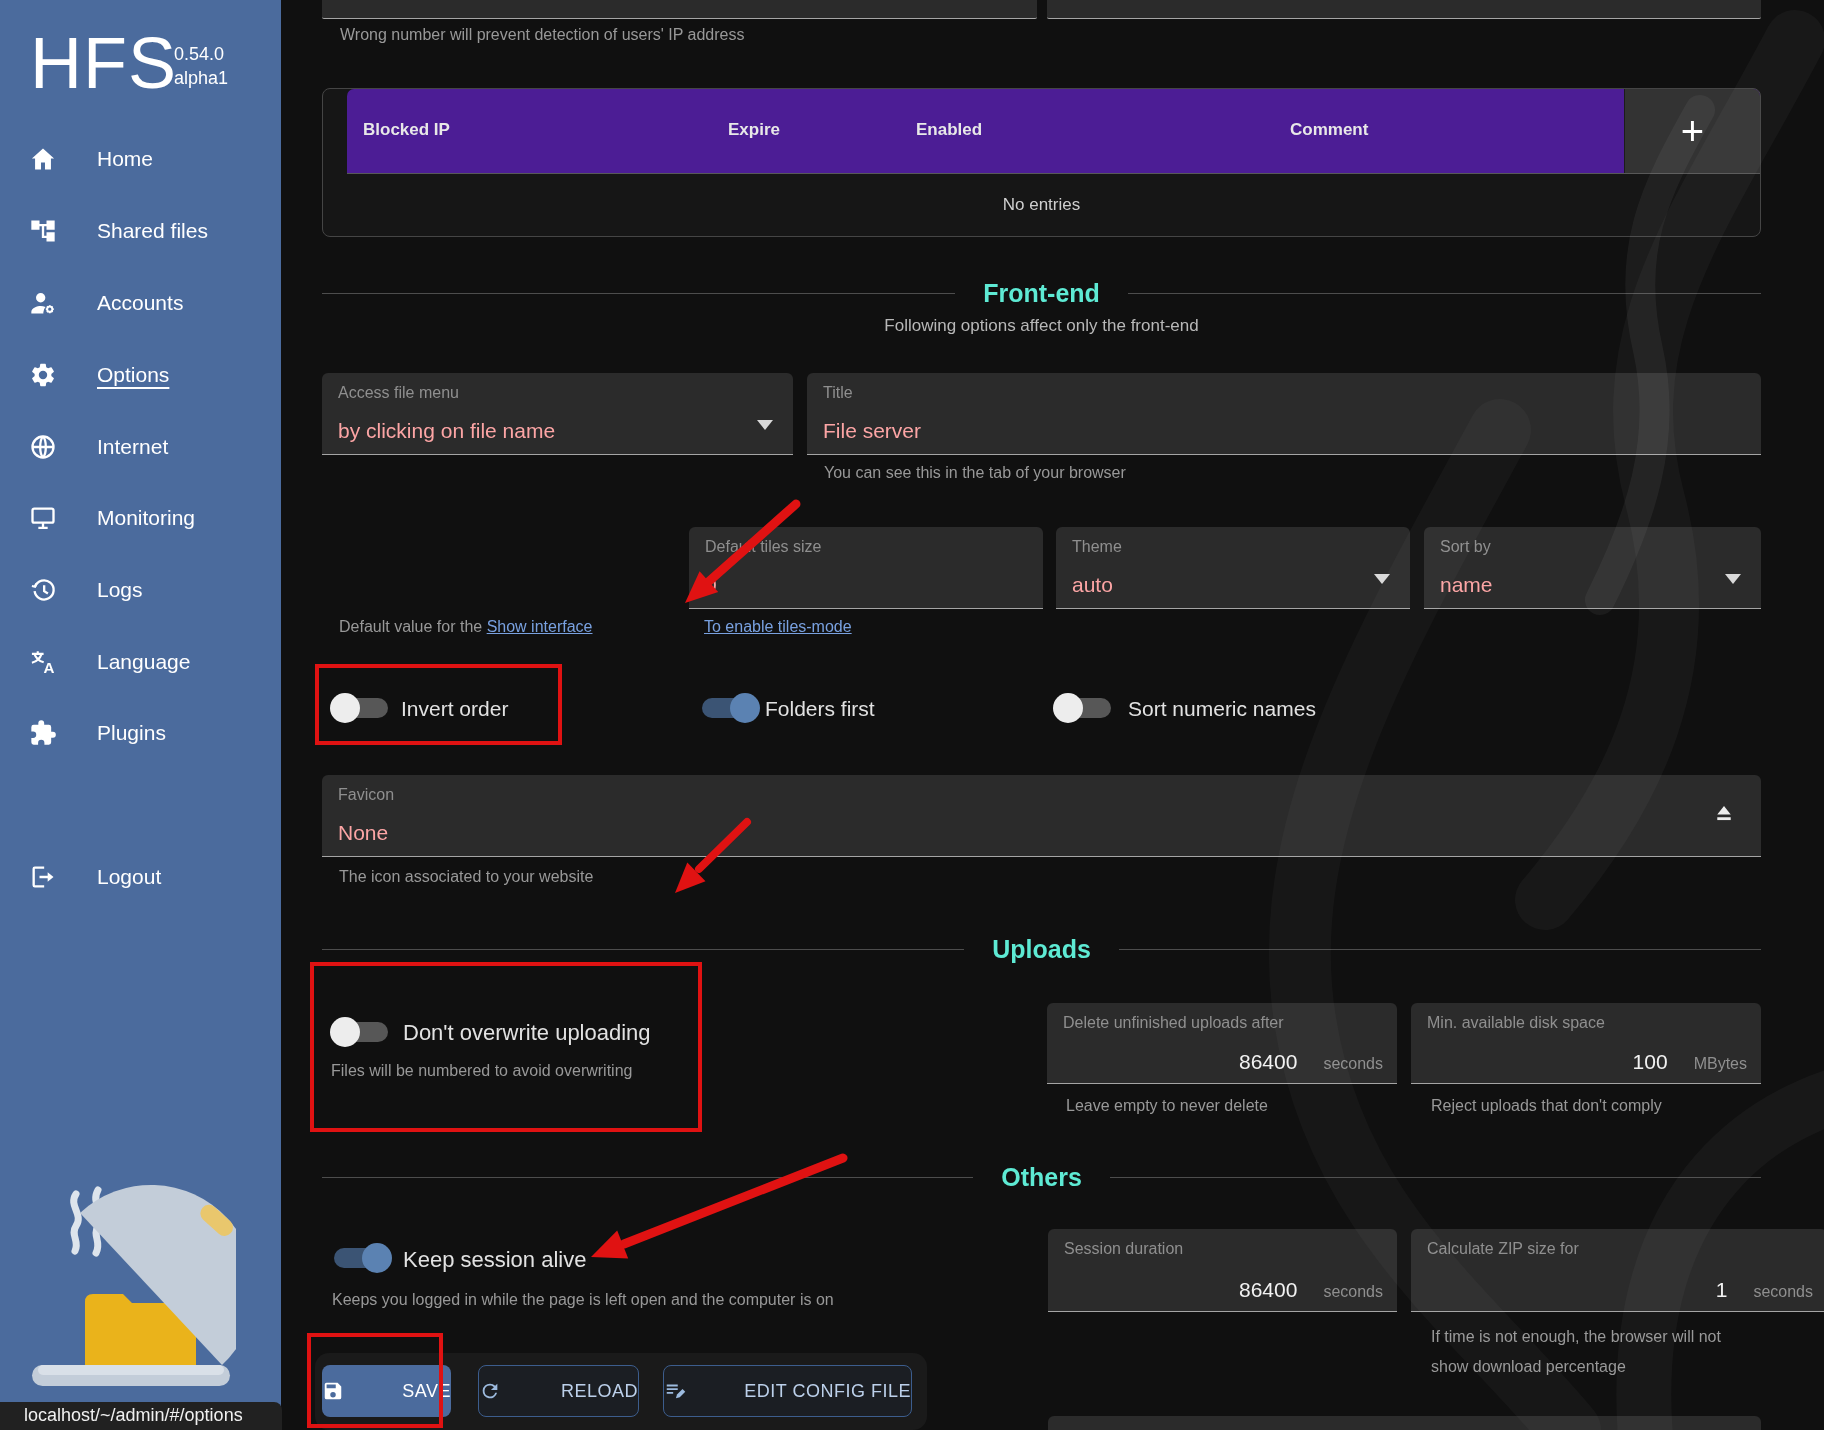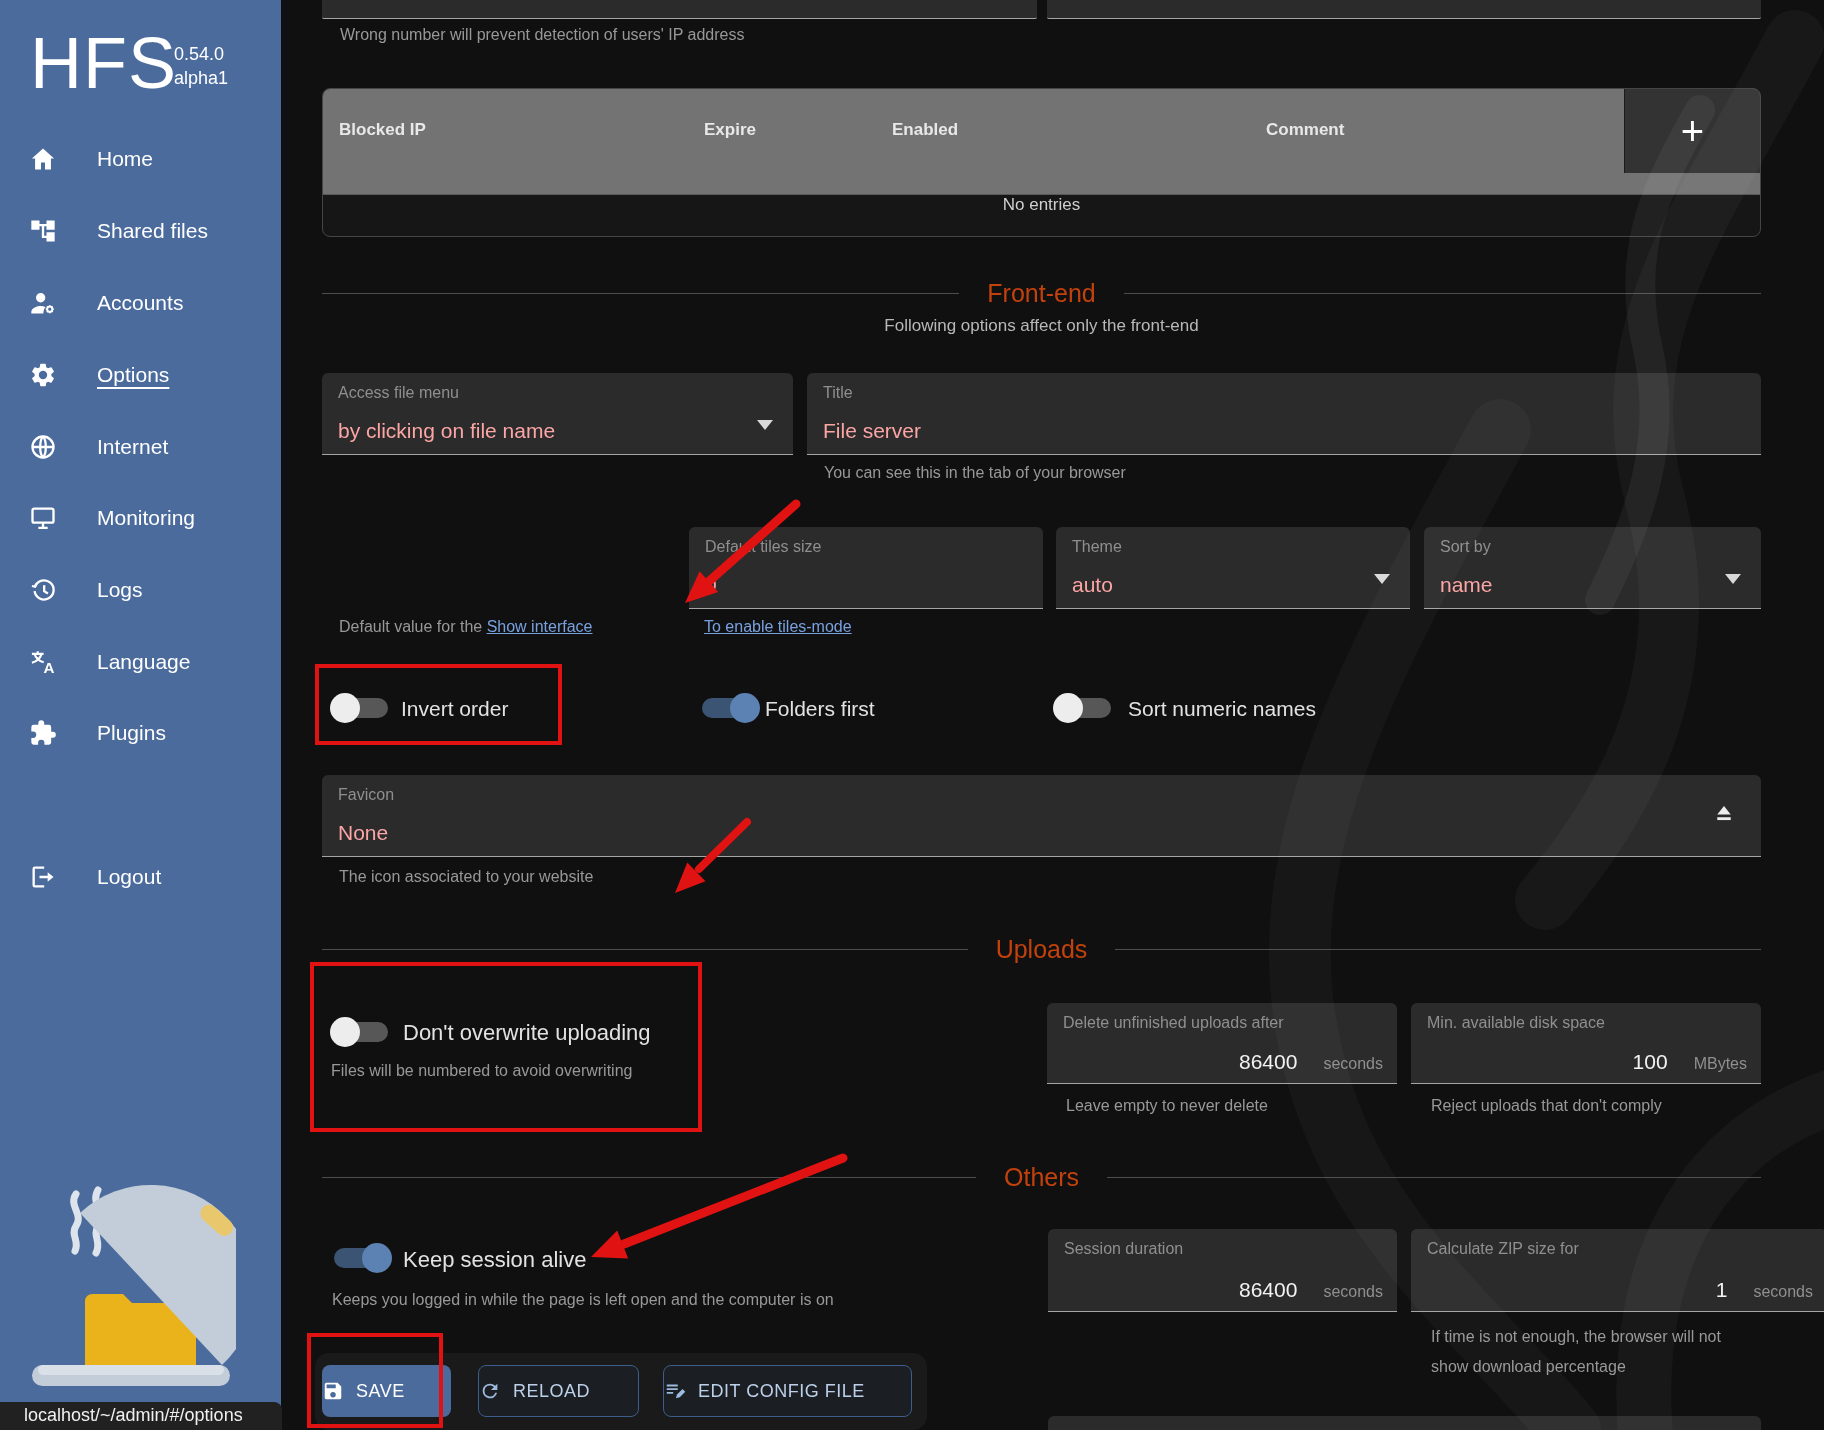--- a/index.html
+++ b/index.html
@@ -15,49 +15,49 @@
   .nav-item .nicon { position:absolute; left:28px; width:30px; height:30px; display:flex; align-items:center; justify-content:center; }
   .nav-item .nlabel { position:absolute; left:97px; white-space:nowrap; }
   .nav-item.active .nlabel { text-decoration:underline; text-underline-offset:5px; }
   .nicon svg { width:28px; height:28px; }
 
   
   .clip-strip { position:absolute; top:0; height:19px; background:#2b2b2b; border-bottom:1px solid #a5a5a5; border-radius:0 0 2px 2px; }
   .hint { color:#989898; font-size:16px; white-space:nowrap; }
 
   #blocked-table { position:absolute; left:322px; top:88px; width:1439px; height:149px; border:1px solid #454545; border-radius:8px; background:#161616; }
-  .bt-header { position:relative; height:106px; background:#737373; border-bottom:1px solid #585858; border-radius:7px 7px 0 0; }
+  .bt-header { position:relative; height:85px; background:#4c1d95; border-bottom:1px solid #585858; border-radius:7px 7px 0 0;margin-left:24px; }
   .bt-col { position:absolute; top:31px; color:#e8e8e8; font-size:17px; font-weight:bold; white-space:nowrap; }
   .bt-add { position:absolute; right:0; top:0; width:136px; height:84px; background:#333333; border-left:1px solid #1c1c1c; border-radius:0 7px 0 0; display:flex; align-items:center; justify-content:center; color:#fff; font-size:40px; font-weight:300; cursor:pointer; }
   .bt-empty { position:absolute; left:0; right:0; top:85px; height:62px; display:flex; align-items:center; justify-content:center; color:#cfcfcf; font-size:17px; }
 
   .section-head { position:absolute; left:322px; width:1439px; height:34px; display:flex; align-items:center; }
   .section-head .line { flex:1; height:1px; background:#4d4d4d; }
-  .section-head .stitle { color:#c2410c; font-size:25px; font-weight:normal; margin:0 28px; white-space:nowrap; }
+  .section-head .stitle { color:#5eead4; font-size:25px; font-weight:bold; margin:0 28px; white-space:nowrap; }
   .section-sub { position:absolute; left:322px; width:1439px; text-align:center; color:#b8b8b8; font-size:17px; }
 
   .field { position:absolute; height:82px; background:#2b2b2b; border-bottom:1px solid #a5a5a5; border-radius:6px 6px 0 0; cursor:pointer; }
   .field .f-label { position:absolute; left:16px; top:11px; color:#8f8f8f; font-size:16px; white-space:nowrap; }
   .field .f-value { position:absolute; left:16px; bottom:11px; color:#fca5a5; font-size:21px; white-space:nowrap; }
   .field .caret { position:absolute; right:20px; bottom:24px; width:0; height:0; border-left:8px solid transparent; border-right:8px solid transparent; border-top:10px solid #d9d9d9; }
   .numfield .f-valrow { position:absolute; right:14px; bottom:9px; display:flex; align-items:baseline; gap:26px; }
   .numfield .f-num { color:#f2f2f2; font-size:21px; font-weight:500; }
   .numfield .f-unit { color:#8f8f8f; font-size:16px; }
 
   .toggle { position:absolute; width:58px; height:26px; cursor:pointer; }
   .toggle .track { position:absolute; left:2px; top:3px; width:54px; height:20px; border-radius:10px; background:#575757; }
   .toggle .knob { position:absolute; top:-2px; left:-2px; width:30px; height:30px; border-radius:50%; background:#ededed; }
   .toggle.on .track { background:#3b5474; }
   .toggle.on .knob { left:30px; background:#5b82b2; }
   .tg-label { position:absolute; color:#e2e2e2; font-size:21px; white-space:nowrap; cursor:pointer; }
 
   .link { color:#79a1e0; text-decoration:underline; cursor:pointer; }
 
   .footer-panel { position:absolute; left:315px; top:1353px; width:612px; height:77px; background:#1a1a1a; border-radius:14px; }
-  .btn { position:absolute; top:1365px; height:52px; border-radius:8px; display:flex; align-items:center; justify-content:flex-start; gap:12px; font-size:18px; letter-spacing:.5px; cursor:pointer; }
+  .btn { position:absolute; top:1365px; height:52px; border-radius:8px; display:flex; align-items:center; justify-content:space-between; gap:12px; font-size:18px; letter-spacing:.5px; cursor:pointer; }
   .btn svg { width:22px; height:22px; }
   .btn-primary { background:#4b6b9d; color:#fff; }
   .btn-outline { background:rgba(30,44,64,.25); border:1px solid #3c5d8d; color:#bcd0ea; }
 
   #status-bar { position:absolute; left:0; top:1402px; width:282px; height:28px; background:#212121; color:#f0f0f0; font-size:18px; line-height:27px; padding-left:24px; border-radius:0 8px 0 0; z-index:8; white-space:nowrap; }
 
   
   .red-box { position:absolute; border:4px solid #e01212; z-index:10; pointer-events:none; }
   #anno-svg, #smoke-svg { position:absolute; left:0; top:0; width:1824px; height:1430px; pointer-events:none; }
   #anno-svg { z-index:10; }

